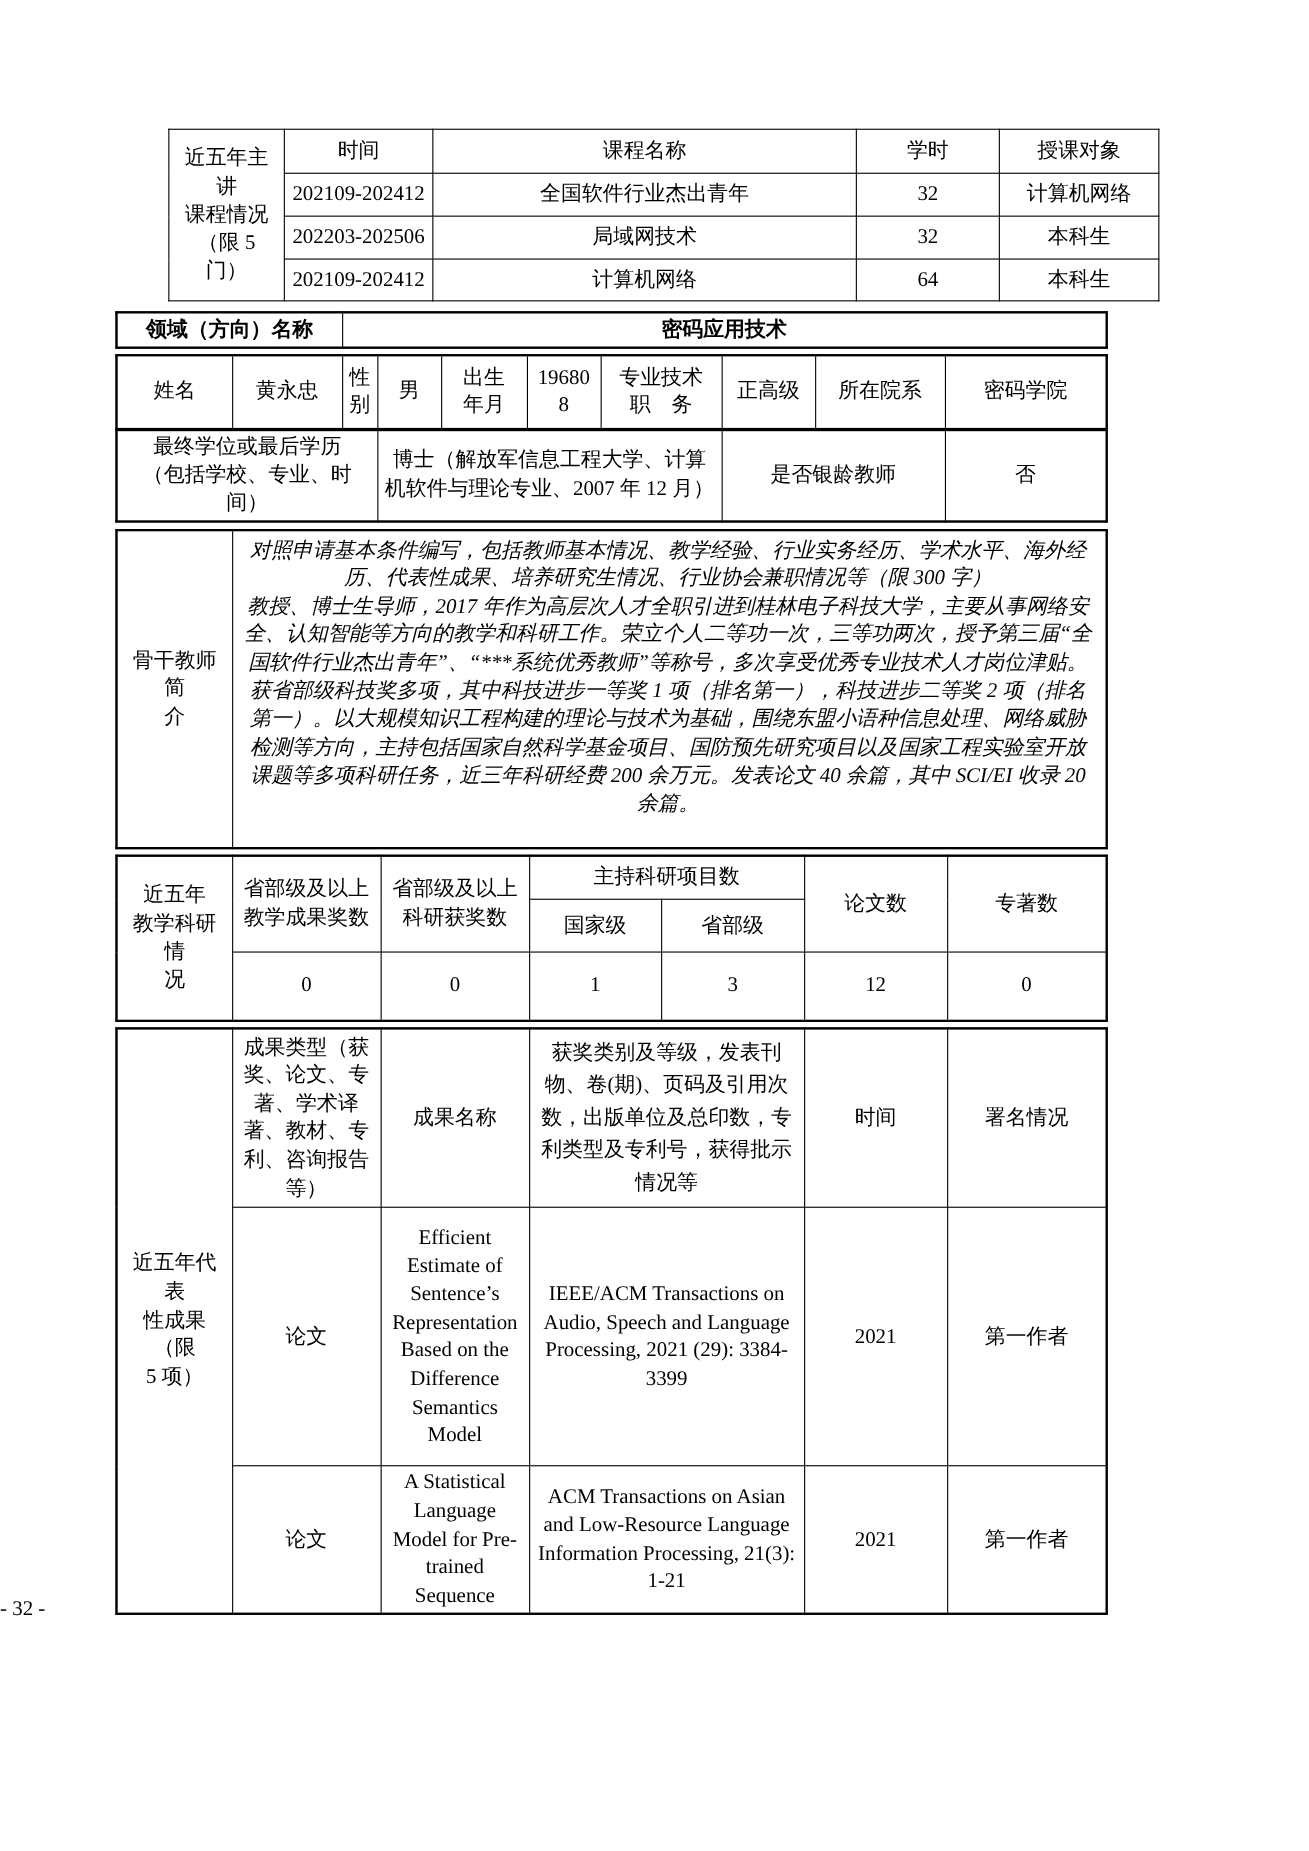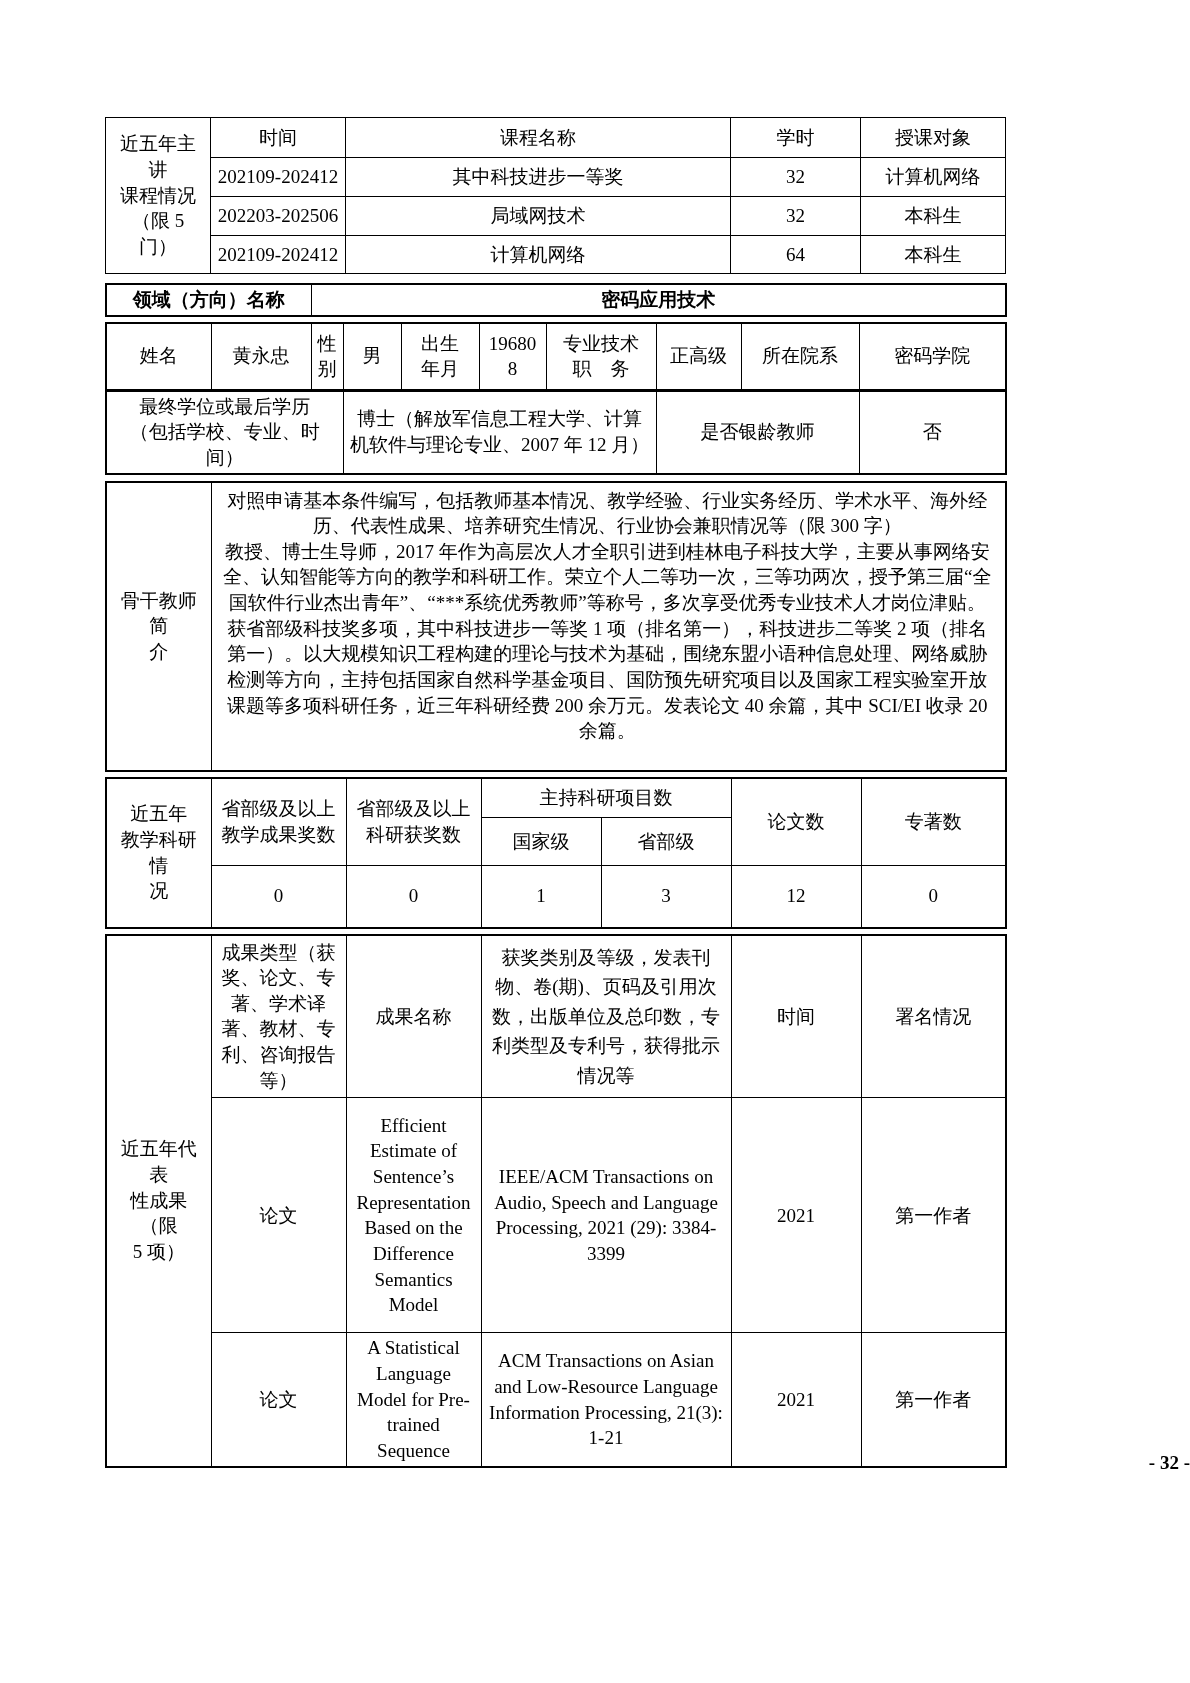--- a/index.html
+++ b/index.html
@@ -16,31 +16,31 @@
     word-break:break-word;
   }
   table.thick { border:2px solid #000; }
   table.thick > tbody > tr > td { border:1px solid #000; }
   table.thick { outline:1px solid #000; outline-offset:-1px; }
   .pre { white-space:pre-line; }
   .left { text-align:left; }
   .just { text-align:justify; }
   .bold { font-weight:bold; }
   .fs20 { font-size:20px; }
-  .mt-b { margin-top:-1px; }
+  .mt-b { margin-top:-1px;margin-left:48px; }
   .mt-c { margin-top:9px; }
   .mt-d { margin-top:5px; }
   .mt-e { margin-top:-1px; }
   .mt-f { margin-top:6px; }
   .mt-g { margin-top:5px; }
   .mt-h { margin-top:5px; }
-  .bio-cell { vertical-align:top !important; text-align:justify; padding:5px 12px 5px 10px !important; line-height:1.5; }
+  .bio-cell { vertical-align:top !important; text-align:justify; padding:5px 12px 5px 10px !important; line-height:1.5;font-style:italic; }
   .bio-cell p { margin:0; }
   .eng { line-height:1.55; }
-  .page-number { position:absolute; left:0; top:1452px; width:100%; text-align:right; font-size:19px;font-weight:bold; }
+  .page-number { position:absolute; left:0; top:1452px; width:100%; text-align:left; font-size:19px; }
   .watermark {
     position:absolute; right:0; top:1628px; width:213px; height:45px;
     background:#a3a3a3; color:#ffffff; font-size:27px; font-weight:bold;
     display:flex; align-items:center; justify-content:center; letter-spacing:2px;
     font-family:"Liberation Sans","DejaVu Sans",sans-serif;
   }
 </style>
 </head>
 <body>
 
@@ -61,21 +61,21 @@
           <td rowspan="4" class="pre">近五年主讲
 课程情况
 （限 5 门）</td>
           <td>时间</td>
           <td>课程名称</td>
           <td>学时</td>
           <td>授课对象</td>
         </tr>
         <tr style="height:39px">
           <td>202109-202412</td>
-          <td>其中科技进步一等奖</td>
+          <td>全国软件行业杰出青年</td>
           <td>32</td>
           <td>计算机网络</td>
         </tr>
         <tr style="height:39px">
           <td>202203-202506</td>
           <td>局域网技术</td>
           <td>32</td>
           <td>本科生</td>
         </tr>
         <tr style="height:38px">

